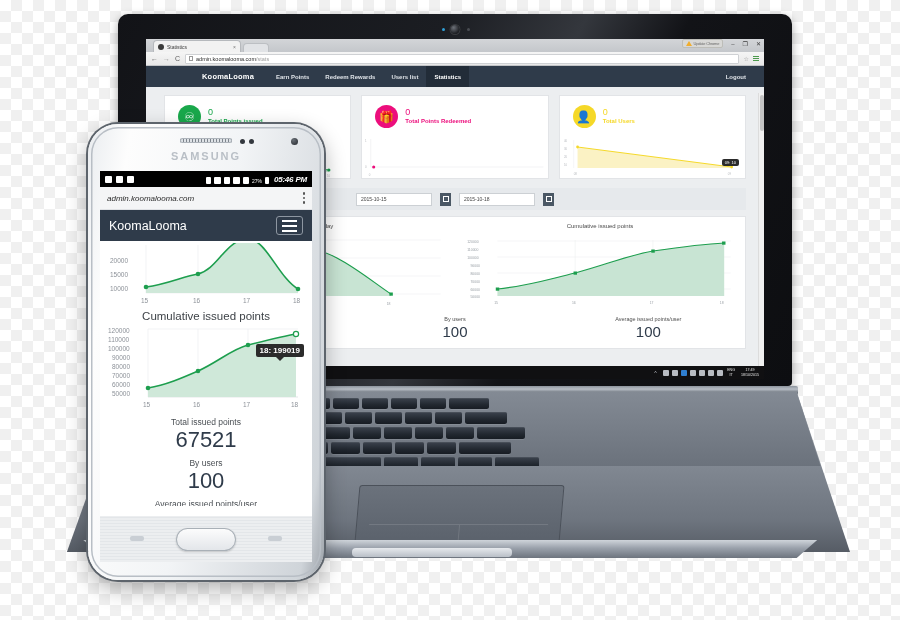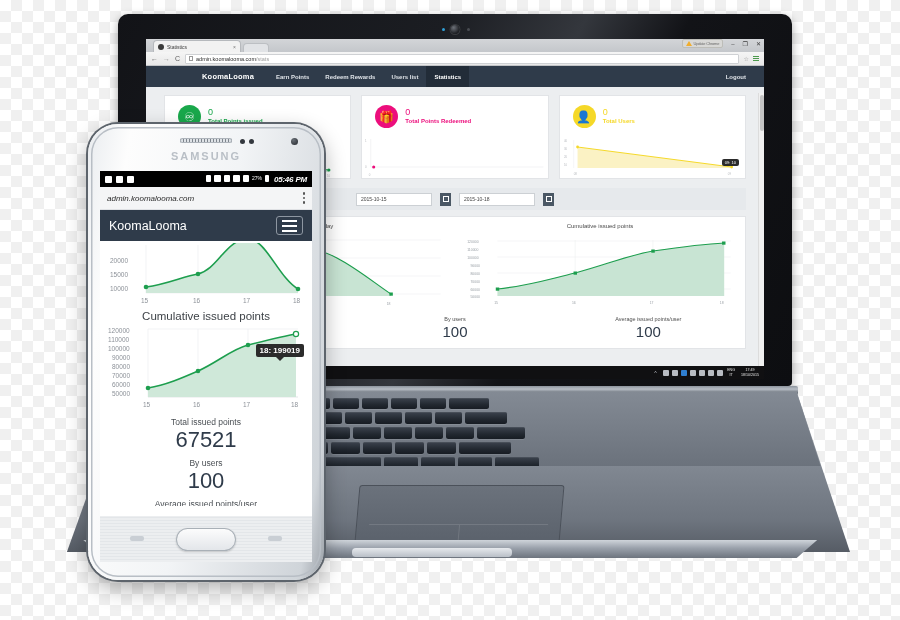--- a/index.html
+++ b/index.html
@@ -205,21 +205,21 @@
     border-radius:50%; background:radial-gradient(circle at 35% 30%,#6a7077,#23272c); }
   .samsung { position:absolute; left:0; right:0; top:26px; text-align:center;
     font-size:11px; letter-spacing:2px; color:#b9bfc6; font-weight:bold; }
 
   .ph-screen { position:absolute; left:12px; top:47px; width:212px; height:345px;
     background:#fff; overflow:hidden; }
   .ph-status { height:16px; background:#000; display:flex; align-items:center;
     padding:0 5px; }
   .st-left { display:flex; align-items:center; gap:4px; }
   .st-left i { width:7px; height:7px; background:#fff; border-radius:1px; display:block; }
-  .st-right { margin-left:auto; display:flex; align-items:flex-start; gap:3px; }
+  .st-right { margin-left:auto; display:flex; align-items:flex-end; gap:3px; }
   .st-right i { width:6px; height:7px; background:#fff; display:block; border-radius:1px; }
   .st-pct { color:#fff; font-size:5px; }
   .st-time { color:#fff; font-size:8px; font-style:italic; font-weight:bold;
     margin-left:2px; letter-spacing:-.2px; }
   .ph-url { height:23px; background:#f4f5f6; display:flex; align-items:center;
     padding:0 7px; border-bottom:1px solid #dfe1e4; }
   .ph-url-t { flex:1; font-size:8px; color:#2a2a2a; font-style:italic; }
   .kebab { display:flex; flex-direction:column; gap:2px; }
   .kebab i { width:2.5px; height:2.5px; border-radius:50%; background:#555; display:block; }
   .ph-nav { height:31px; background:#2f3b4a; display:flex; align-items:center;

